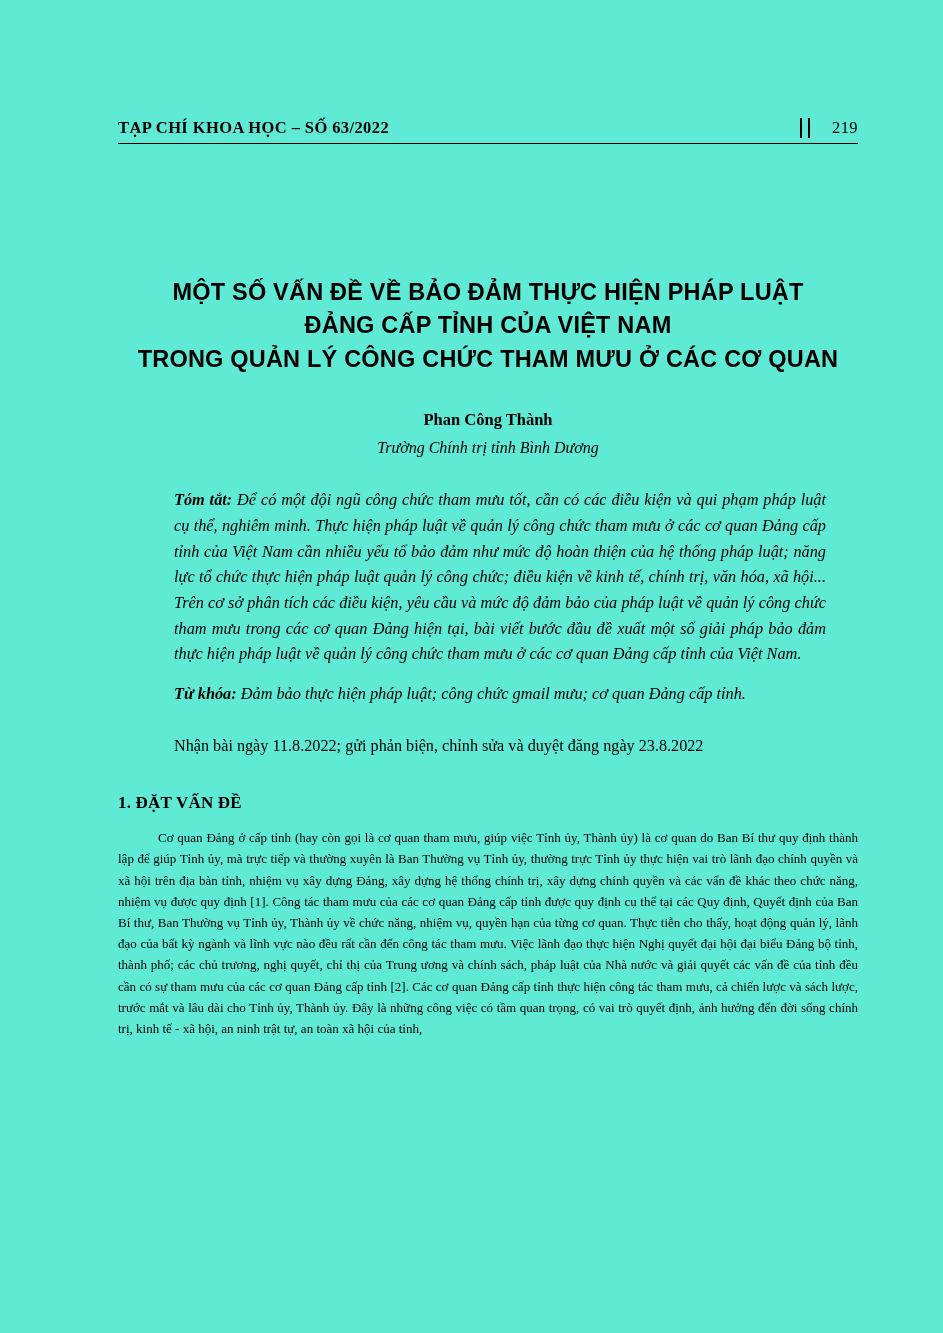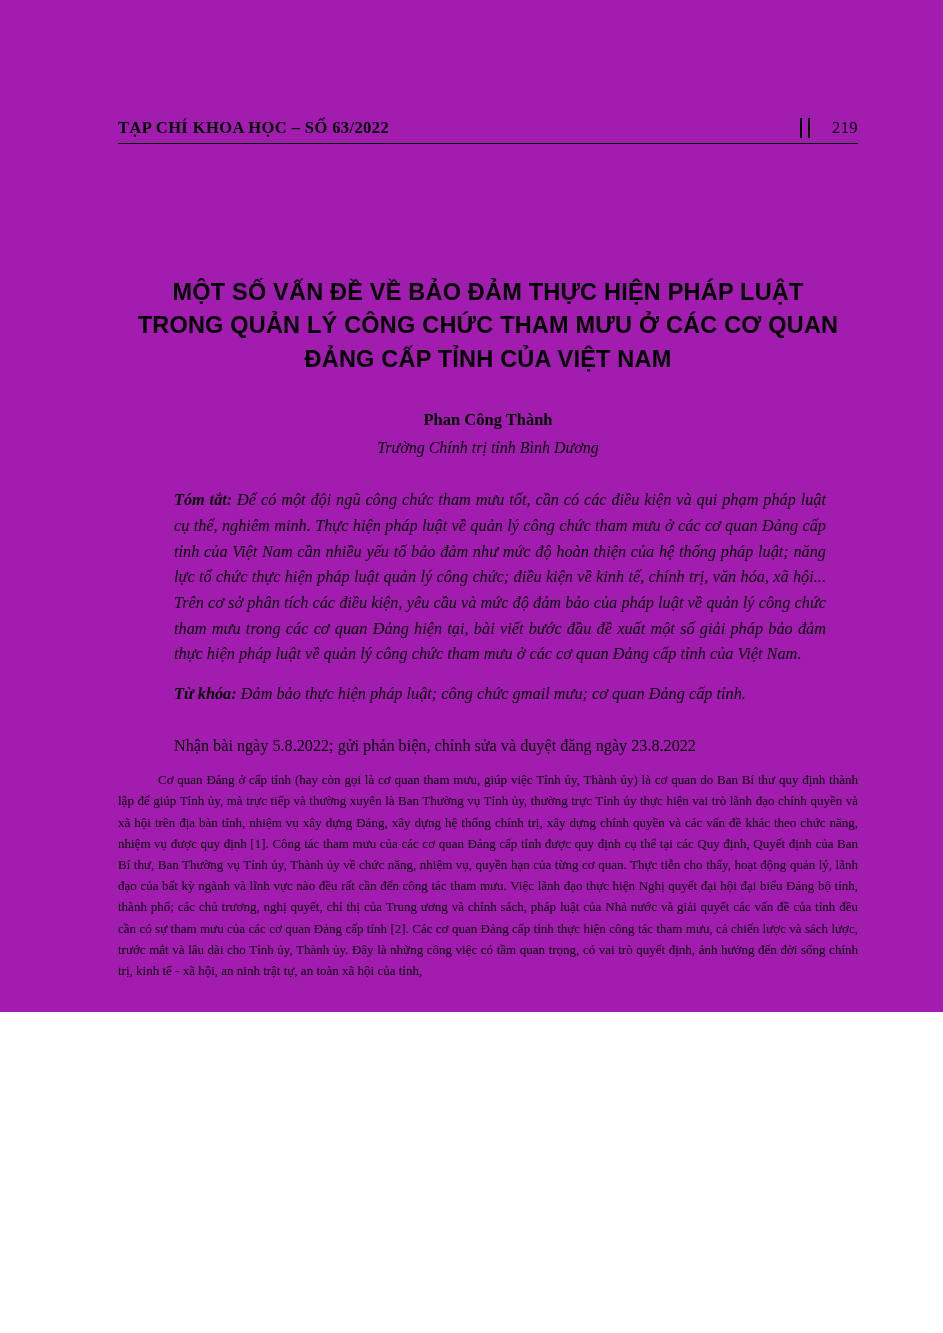--- a/index.html
+++ b/index.html
@@ -10,22 +10,22 @@
   body {
     width: 943px;
     height: 1333px;
     font-family: "Liberation Serif", serif;
     color: #000000;
     overflow: hidden;
   }
   .page {
     position: relative;
     width: 943px;
-    height: 1012px;
-    background: #a21caf;
+    height: 1333px;
+    background: #5eead4;
     box-sizing: border-box;
     padding: 0;
   }
   .content {
     position: absolute;
     left: 118px;
     top: 118px;
     width: 740px;
   }
   
@@ -143,35 +143,36 @@
     <div class="runhead">
       <div class="runhead-left">TẠP CHÍ KHOA HỌC – SỐ 63/2022</div>
       <div class="runhead-right">
         <span class="rule-mark"></span>
         <span class="page-num">219</span>
       </div>
     </div>
 
     <h1 class="title">
       <span class="title-line">MỘT SỐ VẤN ĐỀ VỀ BẢO ĐẢM THỰC HIỆN PHÁP LUẬT</span>
+      <span class="title-line">ĐẢNG CẤP TỈNH CỦA VIỆT NAM</span>
       <span class="title-line">TRONG QUẢN LÝ CÔNG CHỨC THAM MƯU Ở CÁC CƠ QUAN</span>
-      <span class="title-line">ĐẢNG CẤP TỈNH CỦA VIỆT NAM</span>
     </h1>
 
     <div class="author">Phan Công Thành</div>
     <div class="affiliation">Trường Chính trị tỉnh Bình Dương</div>
 
     <p class="abstract">
       <span class="lead">Tóm tắt:</span><span> Để có một đội ngũ công chức tham mưu tốt, cần có các điều kiện và qui phạm pháp luật cụ thể, nghiêm minh. Thực hiện pháp luật về quản lý công chức tham mưu ở các cơ quan Đảng cấp tỉnh của Việt Nam cần nhiều yếu tố bảo đảm như mức độ hoàn thiện của hệ thống pháp luật; năng lực tổ chức thực hiện pháp luật quản lý công chức; điều kiện về kinh tế, chính trị, văn hóa, xã hội... Trên cơ sở phân tích các điều kiện, yêu cầu và mức độ đảm bảo của pháp luật về quản lý công chức tham mưu trong các cơ quan Đảng hiện tại, bài viết bước đầu đề xuất một số giải pháp bảo đảm thực hiện pháp luật về quản lý công chức tham mưu ở các cơ quan Đảng cấp tỉnh của Việt Nam.</span>
     </p>
 
     <p class="keywords">
       <span class="lead">Từ khóa:</span><span> Đảm bảo thực hiện pháp luật; công chức gmail mưu; cơ quan Đảng cấp tỉnh.</span>
     </p>
 
     <div class="meta">
-      <div>Nhận bài ngày 5.8.2022; gửi phản biện, chỉnh sửa và duyệt đăng ngày 23.8.2022</div>
+      <div>Nhận bài ngày 11.8.2022; gửi phản biện, chỉnh sửa và duyệt đăng ngày 23.8.2022</div>
     </div>
 
+    <h2 class="section-heading">1. ĐẶT VẤN ĐỀ</h2>
     <p class="body-text">Cơ quan Đảng ở cấp tỉnh (hay còn gọi là cơ quan tham mưu, giúp việc Tỉnh ủy, Thành ủy) là cơ quan do Ban Bí thư quy định thành lập để giúp Tỉnh ủy, mà trực tiếp và thường xuyên là Ban Thường vụ Tỉnh ủy, thường trực Tỉnh ủy thực hiện vai trò lãnh đạo chính quyền và xã hội trên địa bàn tỉnh, nhiệm vụ xây dựng Đảng, xây dựng hệ thống chính trị, xây dựng chính quyền và các vấn đề khác theo chức năng, nhiệm vụ được quy định [1]. Công tác tham mưu của các cơ quan Đảng cấp tỉnh được quy định cụ thể tại các Quy định, Quyết định của Ban Bí thư, Ban Thường vụ Tỉnh ủy, Thành ủy về chức năng, nhiệm vụ, quyền hạn của từng cơ quan. Thực tiễn cho thấy, hoạt động quản lý, lãnh đạo của bất kỳ ngành và lĩnh vực nào đều rất cần đến công tác tham mưu. Việc lãnh đạo thực hiện Nghị quyết đại hội đại biểu Đảng bộ tỉnh, thành phố; các chủ trương, nghị quyết, chỉ thị của Trung ương và chính sách, pháp luật của Nhà nước và giải quyết các vấn đề của tỉnh đều cần có sự tham mưu của các cơ quan Đảng cấp tỉnh [2]. Các cơ quan Đảng cấp tỉnh thực hiện công tác tham mưu, cả chiến lược và sách lược, trước mắt và lâu dài cho Tỉnh ủy, Thành ủy. Đây là những công việc có tầm quan trọng, có vai trò quyết định, ảnh hưởng đến đời sống chính trị, kinh tế - xã hội, an ninh trật tự, an toàn xã hội của tỉnh,</p>
 
   </div>
 </div>
 
 </body></html>

